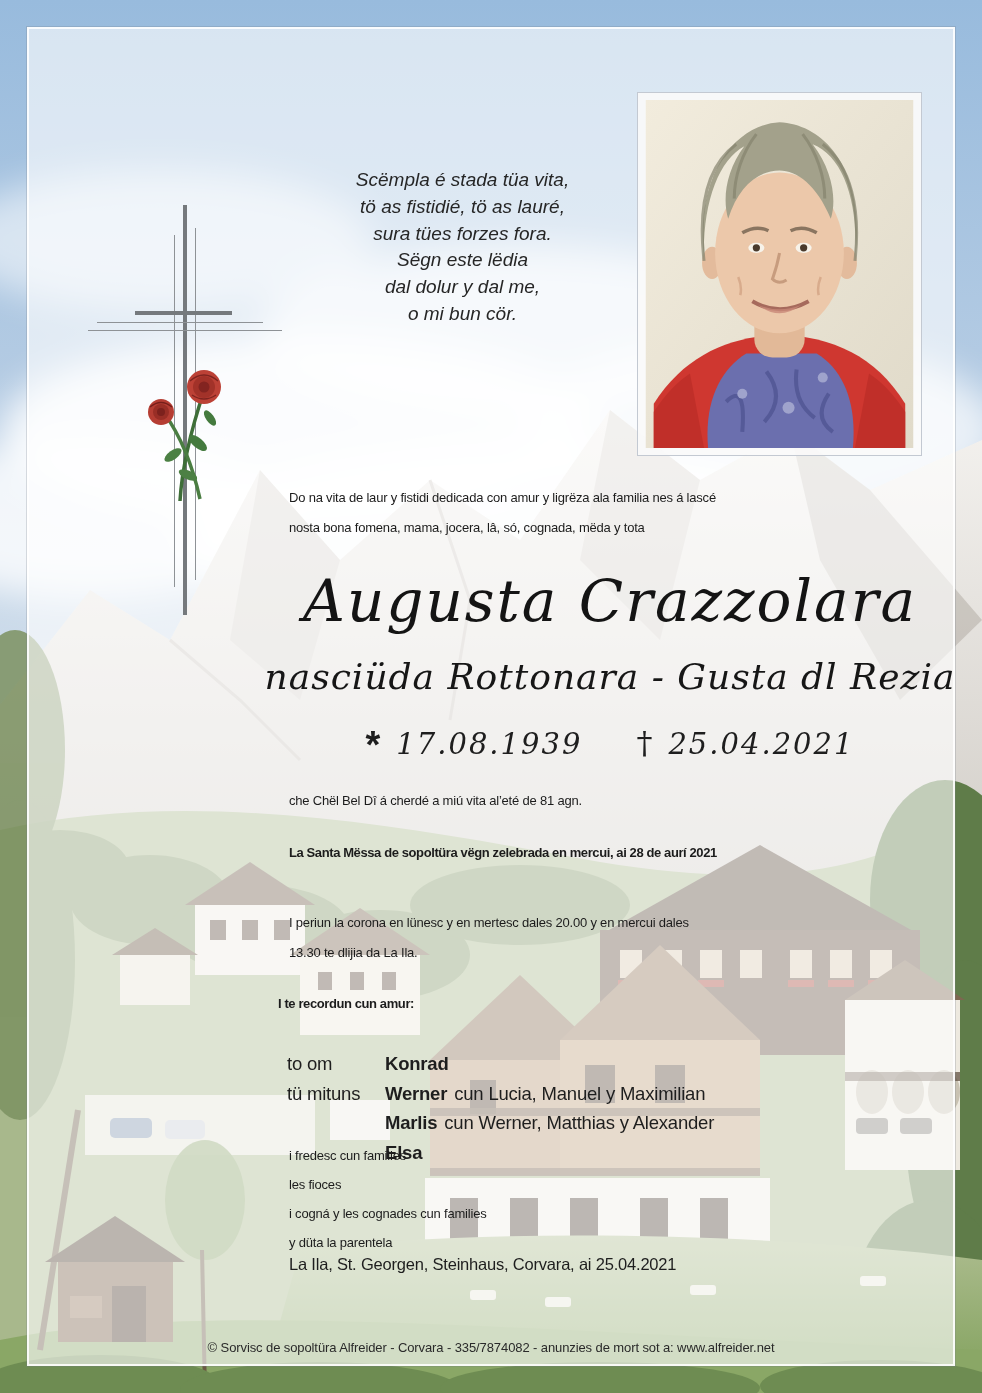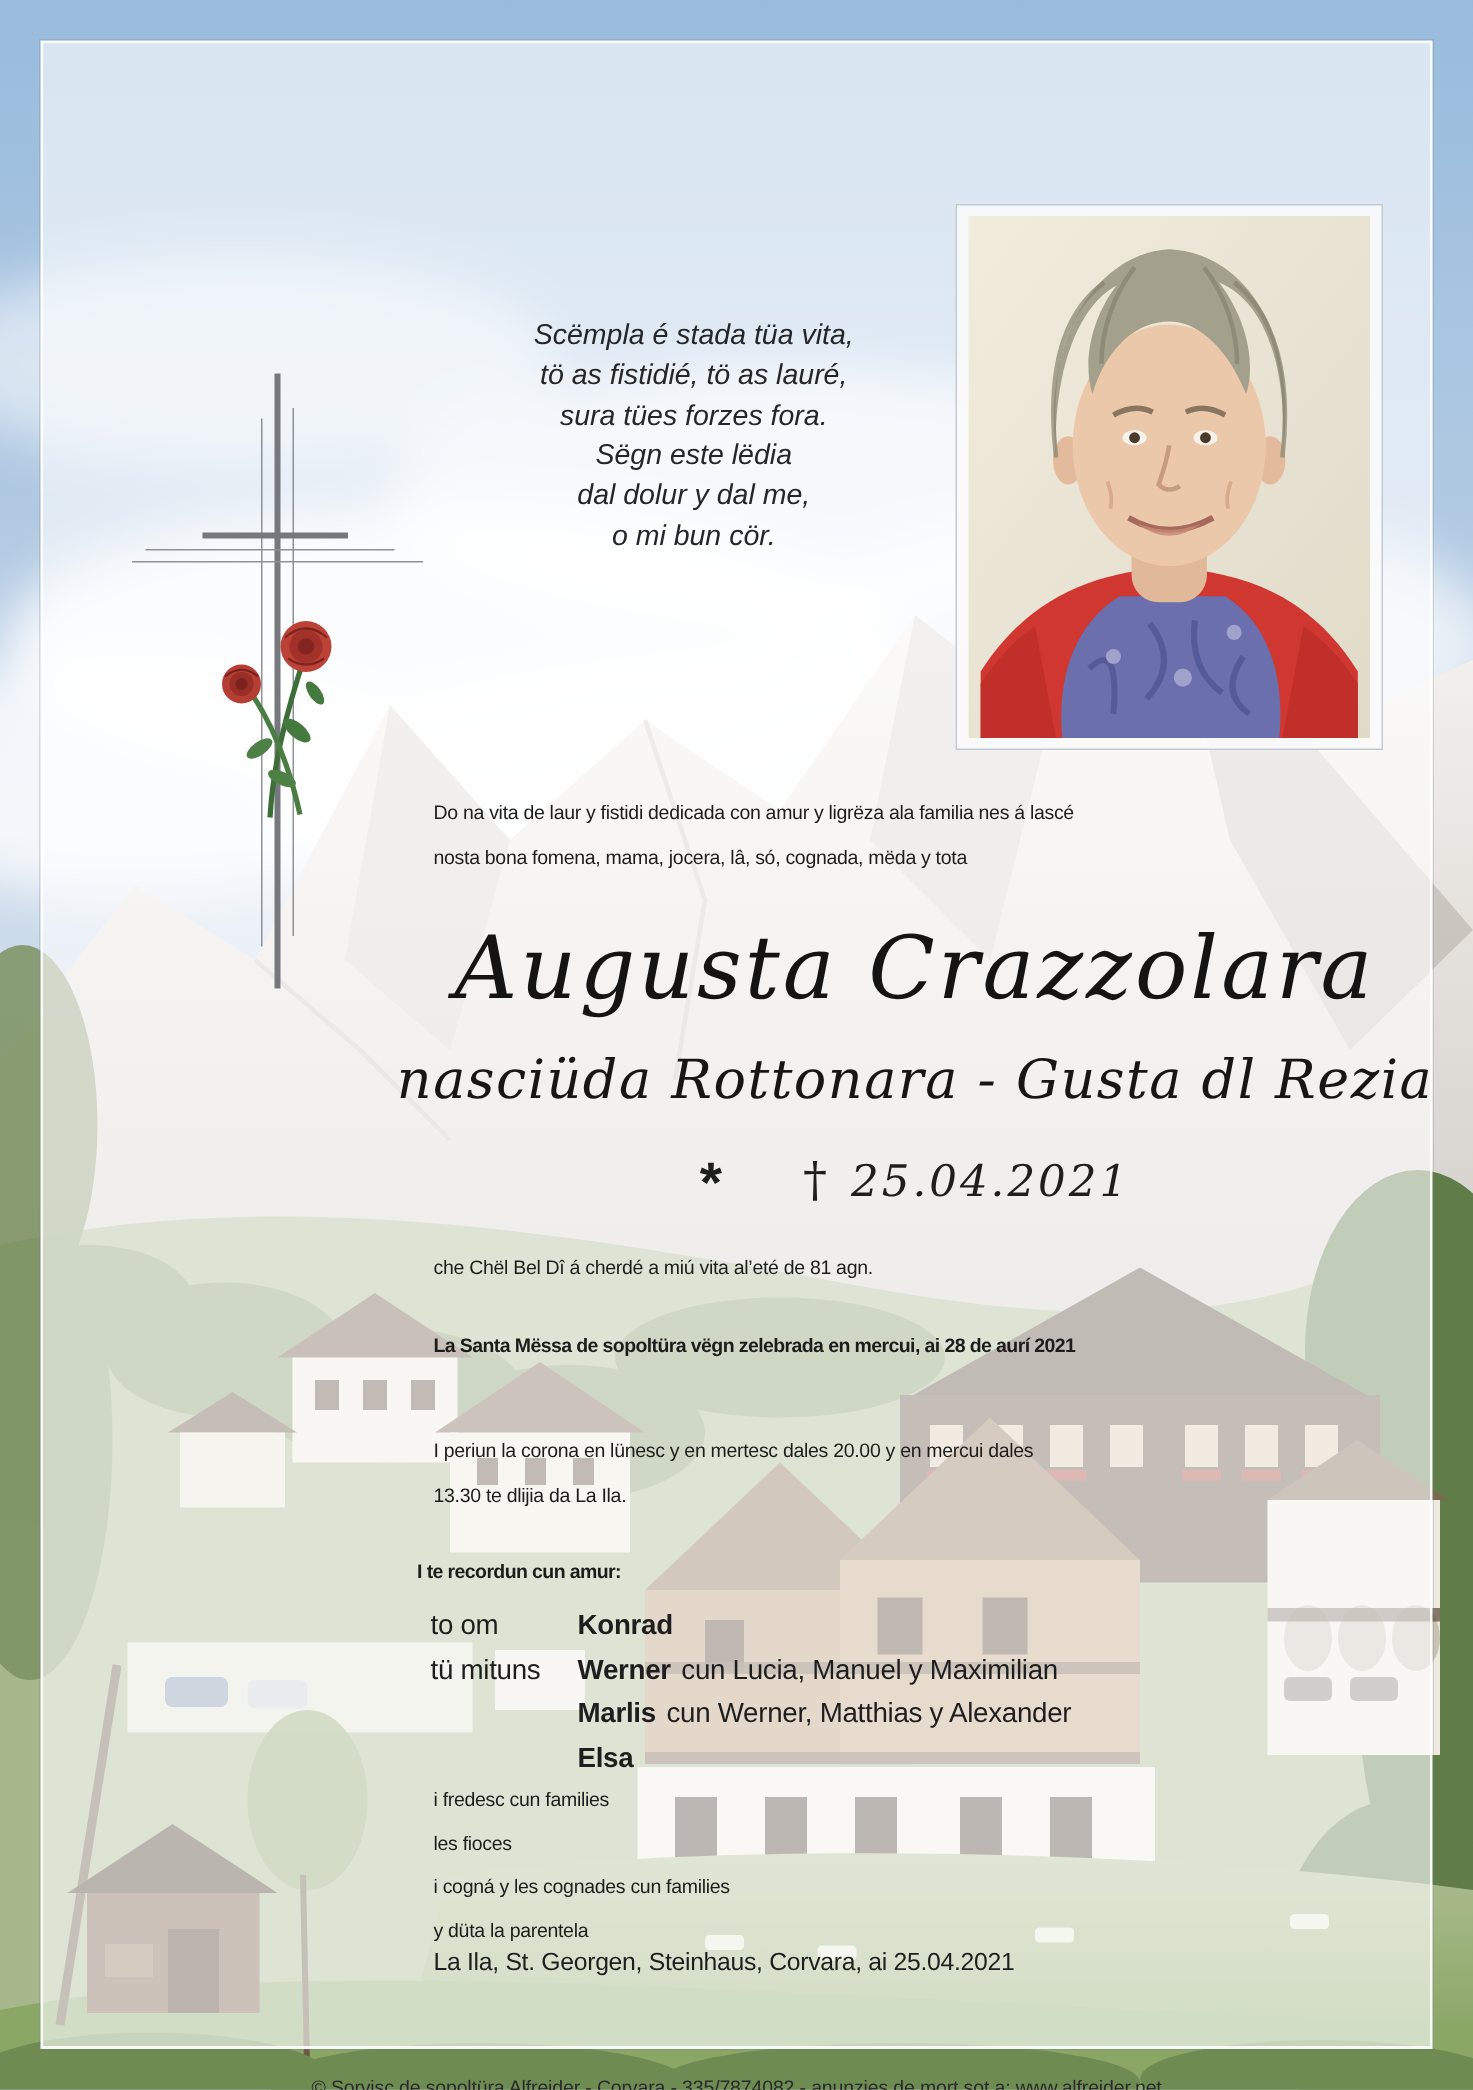--- a/index.html
+++ b/index.html
@@ -6,21 +6,21 @@
   body{width:982px;height:1393px;overflow:hidden;background:#9db8d2;
        font-family:"Liberation Sans",sans-serif;color:#1e1e1e;}
   .page{position:relative;width:982px;height:1393px;overflow:hidden;}
   .bg-svg{position:absolute;left:0;top:0;width:982px;height:1393px;z-index:0;}
   .wash{position:absolute;left:29px;top:29px;right:29px;bottom:29px;
         background:rgba(255,255,255,0.62);z-index:1;}
   .frame{position:absolute;left:27px;top:27px;right:27px;bottom:27px;
          border:2px solid rgba(255,255,255,0.95);
          box-shadow:0 0 0 1px rgba(115,125,135,0.25);z-index:2;}
   .content{position:absolute;inset:0;z-index:3;}
-  .abs{position:absolute;margin-top:44px;}
+  .abs{position:absolute;}
 
   
   .poem{left:280px;top:167px;width:365px;text-align:center;
         font-style:italic;font-size:19px;line-height:26.8px;color:#262626;}
 
   
   .photo-frame{left:637px;top:92px;width:269px;height:348px;
                background:rgba(250,250,250,0.9);border:1px solid #c3c9d2;
                padding:7px;}
   .photo-frame svg{display:block;width:100%;height:100%;}
@@ -46,21 +46,21 @@
 
   
   .body-text{font-size:13px;letter-spacing:-0.2px;line-height:30px;
              white-space:nowrap;color:#1c1c1c;}
   .bold{font-weight:700;letter-spacing:-0.4px;}
   .intro{left:289px;top:483px;}
   .che{left:289px;top:786px;}
   .mass{left:289px;top:838px;}
   .wreath{left:289px;top:908px;}
   .remember{left:278px;top:989px;}
-  .family{left:287px;top:1024px;display:grid;grid-template-columns:98px auto;
+  .family{left:287px;top:1049px;display:grid;grid-template-columns:98px auto;
           font-size:18.5px;letter-spacing:-0.2px;line-height:29.5px;}
   .fam-name{font-weight:700;}
   .fam-rest{margin-left:7px;}
   .extra{left:289px;top:1141px;}
   .extra div{line-height:29px;}
   .place{left:289px;top:1255px;font-size:16.5px;letter-spacing:-0.2px;}
   .footer{left:0;top:1340px;width:982px;text-align:center;font-size:13px;
           letter-spacing:-0.1px;color:#2a2a2a;}
 </style>
 </head>
@@ -293,20 +293,21 @@
       <div>Do na vita de laur y fistidi dedicada con amur y ligrëza ala familia nes á lascé</div>
       <div>nosta bona fomena, mama, jocera, lâ, só, cognada, mëda y tota</div>
     </div>
 
     <div class="abs name script">Augusta Crazzolara</div>
     <div class="abs maiden script">nasciüda Rottonara - Gusta dl Rezia</div>
 
     <div class="abs dates">
       <span class="date-pair">
         <span class="birth-sym">*</span>
+        <span class="date-val">17.08.1939</span>
       </span>
       <span class="date-pair">
         <span class="death-sym">†</span>
         <span class="date-val">25.04.2021</span>
       </span>
     </div>
 
     <div class="abs che body-text">che Chël Bel Dî á cherdé a miú vita al’eté de 81 agn.</div>
 
     <div class="abs mass body-text bold">

